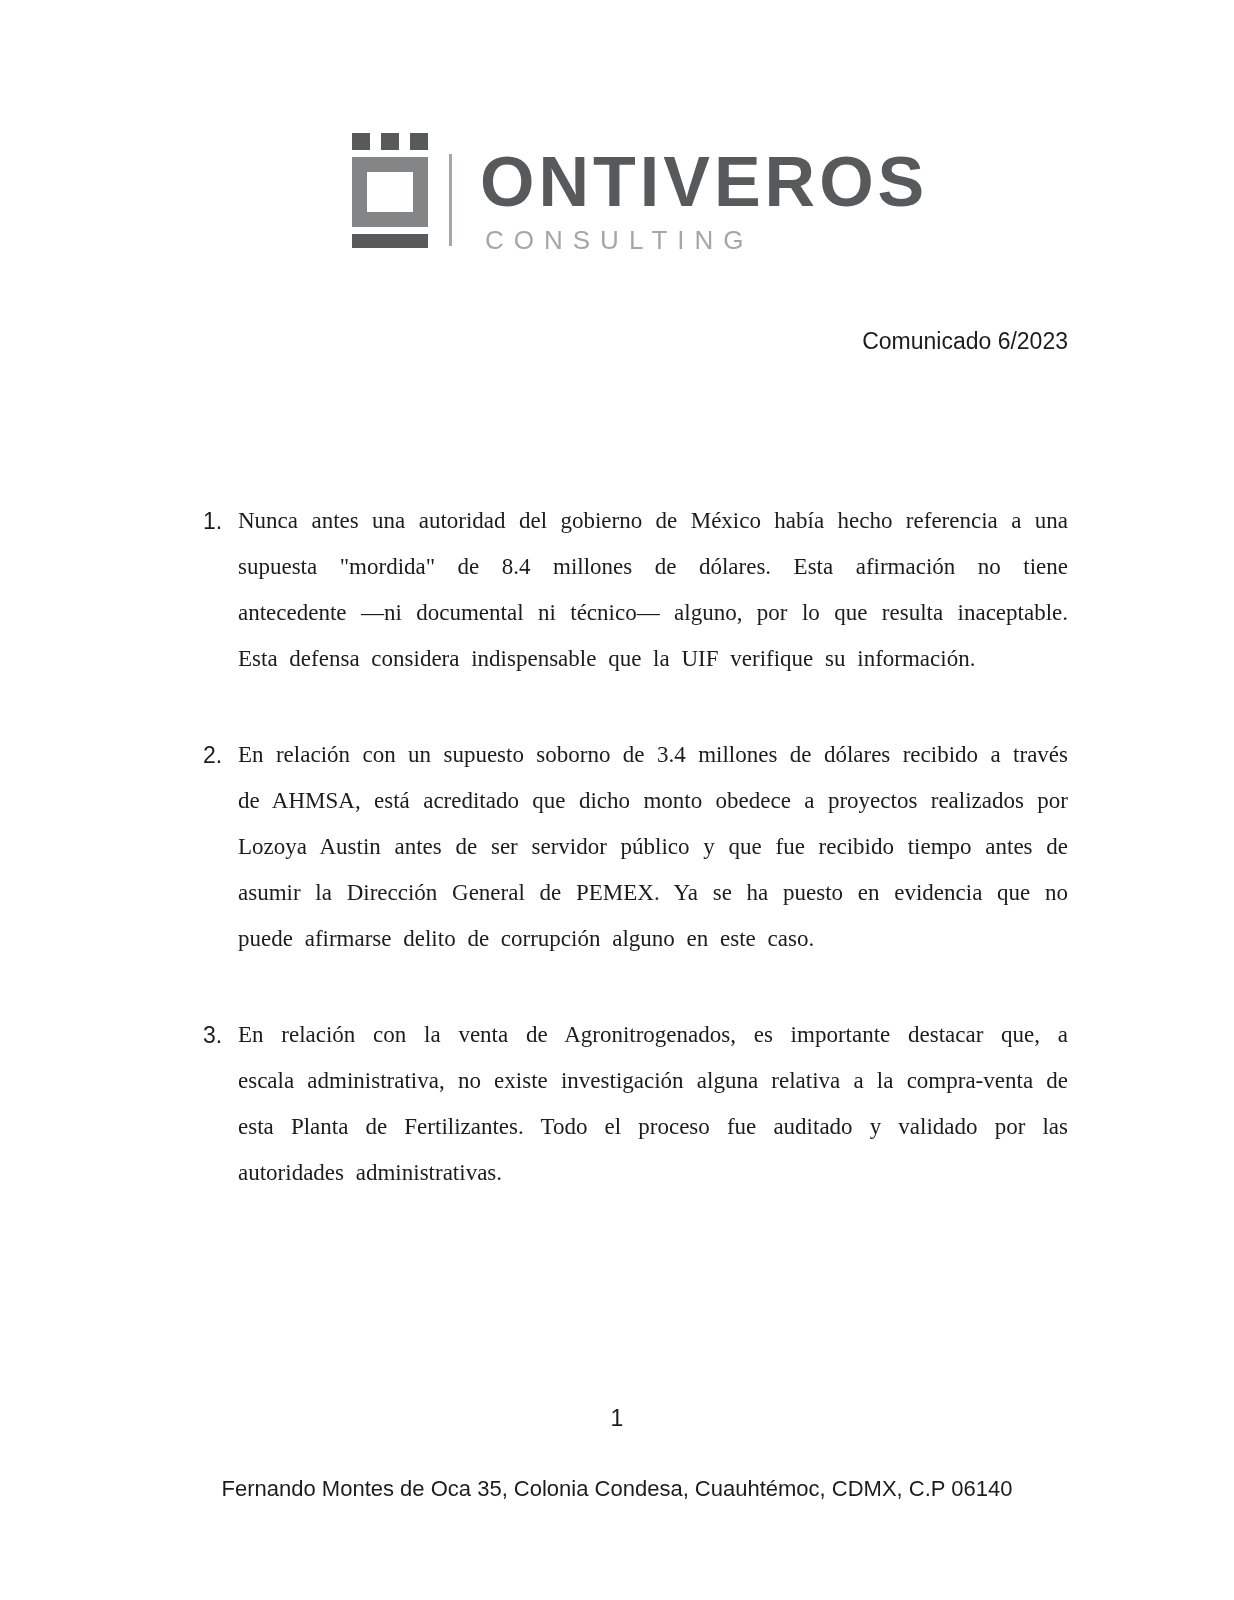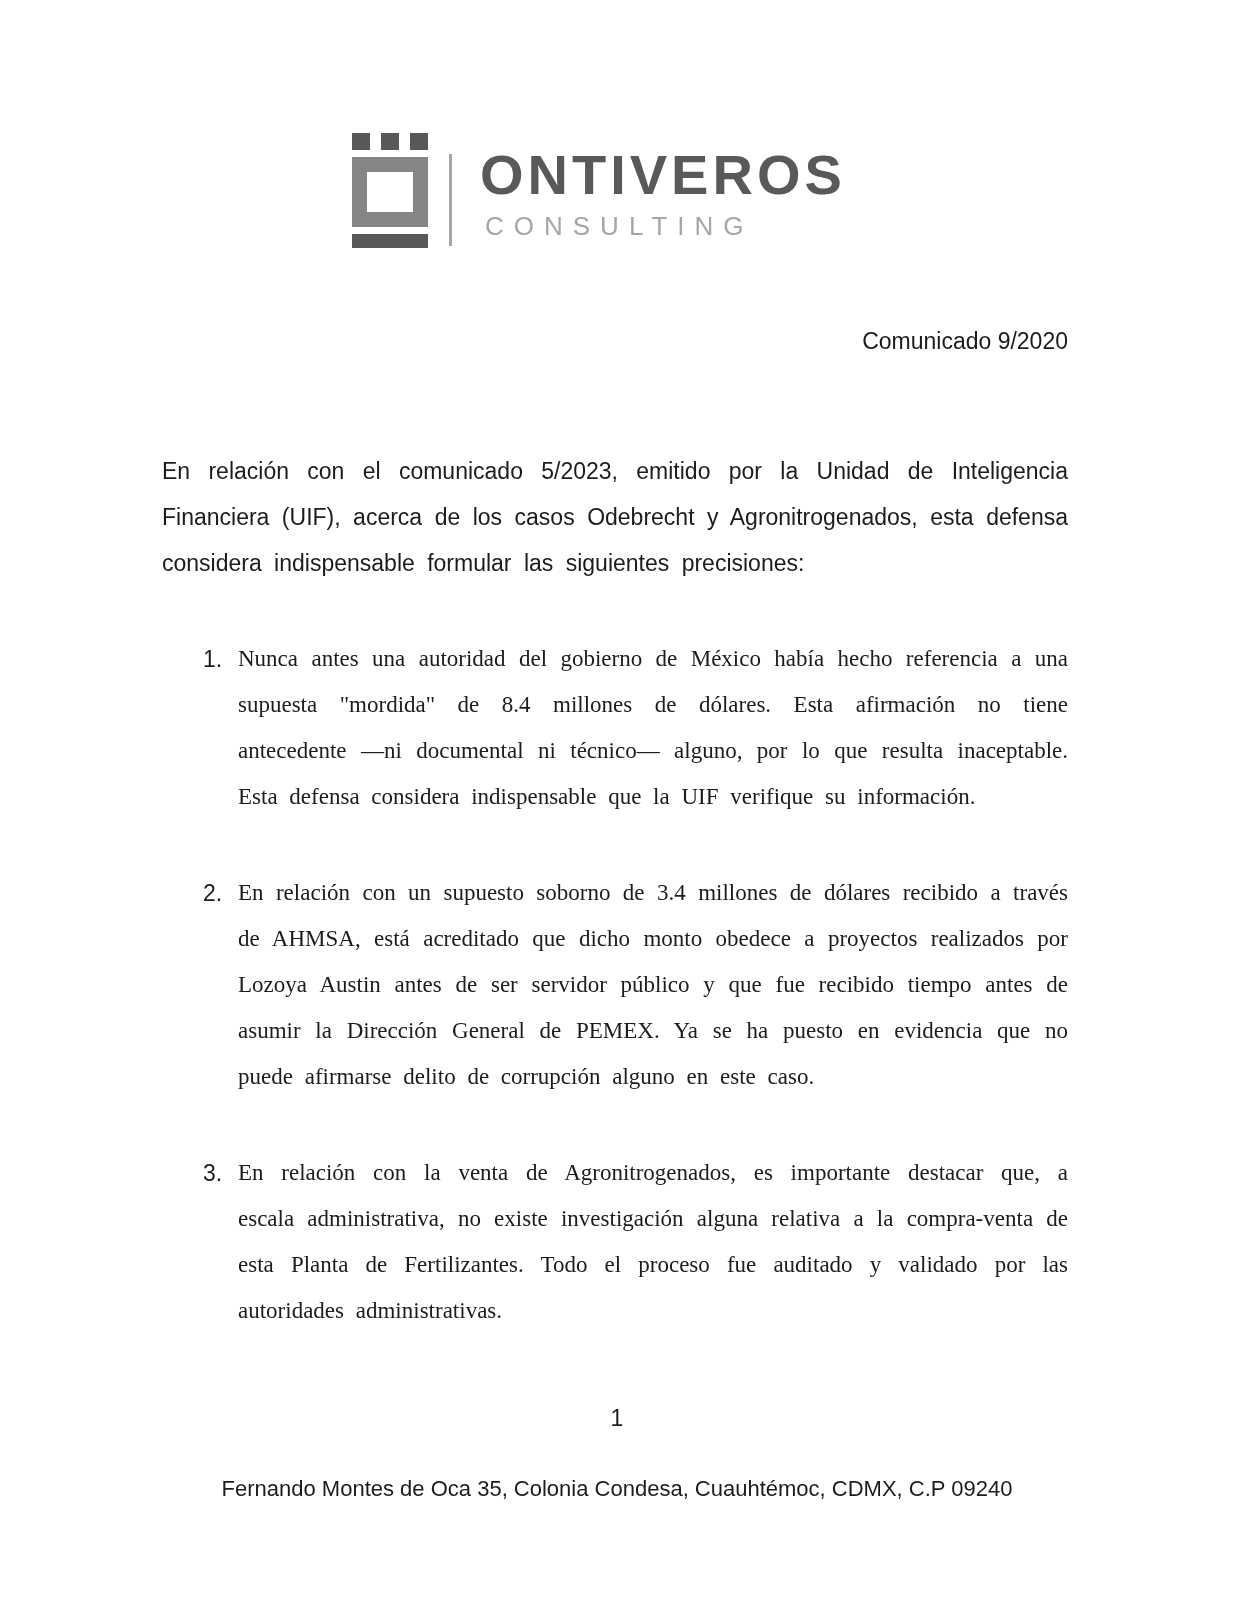--- a/index.html
+++ b/index.html
@@ -52,21 +52,21 @@
     margin-top: 7px;
   }
   .logo-sep {
     width: 3px;
     height: 92px;
     background: var(--logo-light);
     margin: 21px 0 0 21px;
   }
   .logo-text { margin-left: 28px; padding-top: 14px; }
   .brand-name {
-    font-size: 56px;
+    font-size: 70px;
     font-weight: bold;
     letter-spacing: 4px;
     line-height: 1;
     color: var(--logo-dark);
   }
   .brand-sub {
     font-size: 26px;
     letter-spacing: 10px;
     color: var(--logo-light);
     margin: 8px 0 7px 5px;
@@ -145,41 +145,40 @@
       <div class="logo-bar"></div>
     </div>
     <div class="logo-sep"></div>
     <div class="logo-text">
       <div class="brand-name">ONTIVEROS</div>
       <div class="brand-sub">CONSULTING</div>
     </div>
   </header>
 
   <div class="meta">
-    <div>Comunicado 9/2020</div>
+    <div>Comunicado 6/2023</div>
   </div>
 
   <main class="content">
-    <p class="intro">En relación con el comunicado 5/2023, emitido por la Unidad de Inteligencia Financiera (UIF), acerca de los casos Odebrecht y Agronitrogenados, esta defensa considera indispensable formular las siguientes precisiones:</p>
 
     <div class="list">
       <div class="list-item">
         <div class="item-number">1.</div>
         <div class="item-text">Nunca antes una autoridad del gobierno de México había hecho referencia a una supuesta "mordida" de 8.4 millones de dólares. Esta afirmación no tiene antecedente —ni documental ni técnico— alguno, por lo que resulta inaceptable. Esta defensa considera indispensable que la UIF verifique su información.</div>
       </div>
       <div class="list-item">
         <div class="item-number">2.</div>
         <div class="item-text">En relación con un supuesto soborno de 3.4 millones de dólares recibido a través de AHMSA, está acreditado que dicho monto obedece a proyectos realizados por Lozoya Austin antes de ser servidor público y que fue recibido tiempo antes de asumir la Dirección General de PEMEX. Ya se ha puesto en evidencia que no puede afirmarse delito de corrupción alguno en este caso.</div>
       </div>
       <div class="list-item">
         <div class="item-number">3.</div>
         <div class="item-text">En relación con la venta de Agronitrogenados, es importante destacar que, a escala administrativa, no existe investigación alguna relativa a la compra-venta de esta Planta de Fertilizantes. Todo el proceso fue auditado y validado por las autoridades administrativas.</div>
       </div>
     </div>
   </main>
 
   <div class="page-number">1</div>
 
   <footer class="footer">
-    <div class="address">Fernando Montes de Oca 35, Colonia Condesa, Cuauhtémoc, CDMX, C.P 09240</div>
+    <div class="address">Fernando Montes de Oca 35, Colonia Condesa, Cuauhtémoc, CDMX, C.P 06140</div>
   </footer>
 
 </div>
 
 </body></html>

